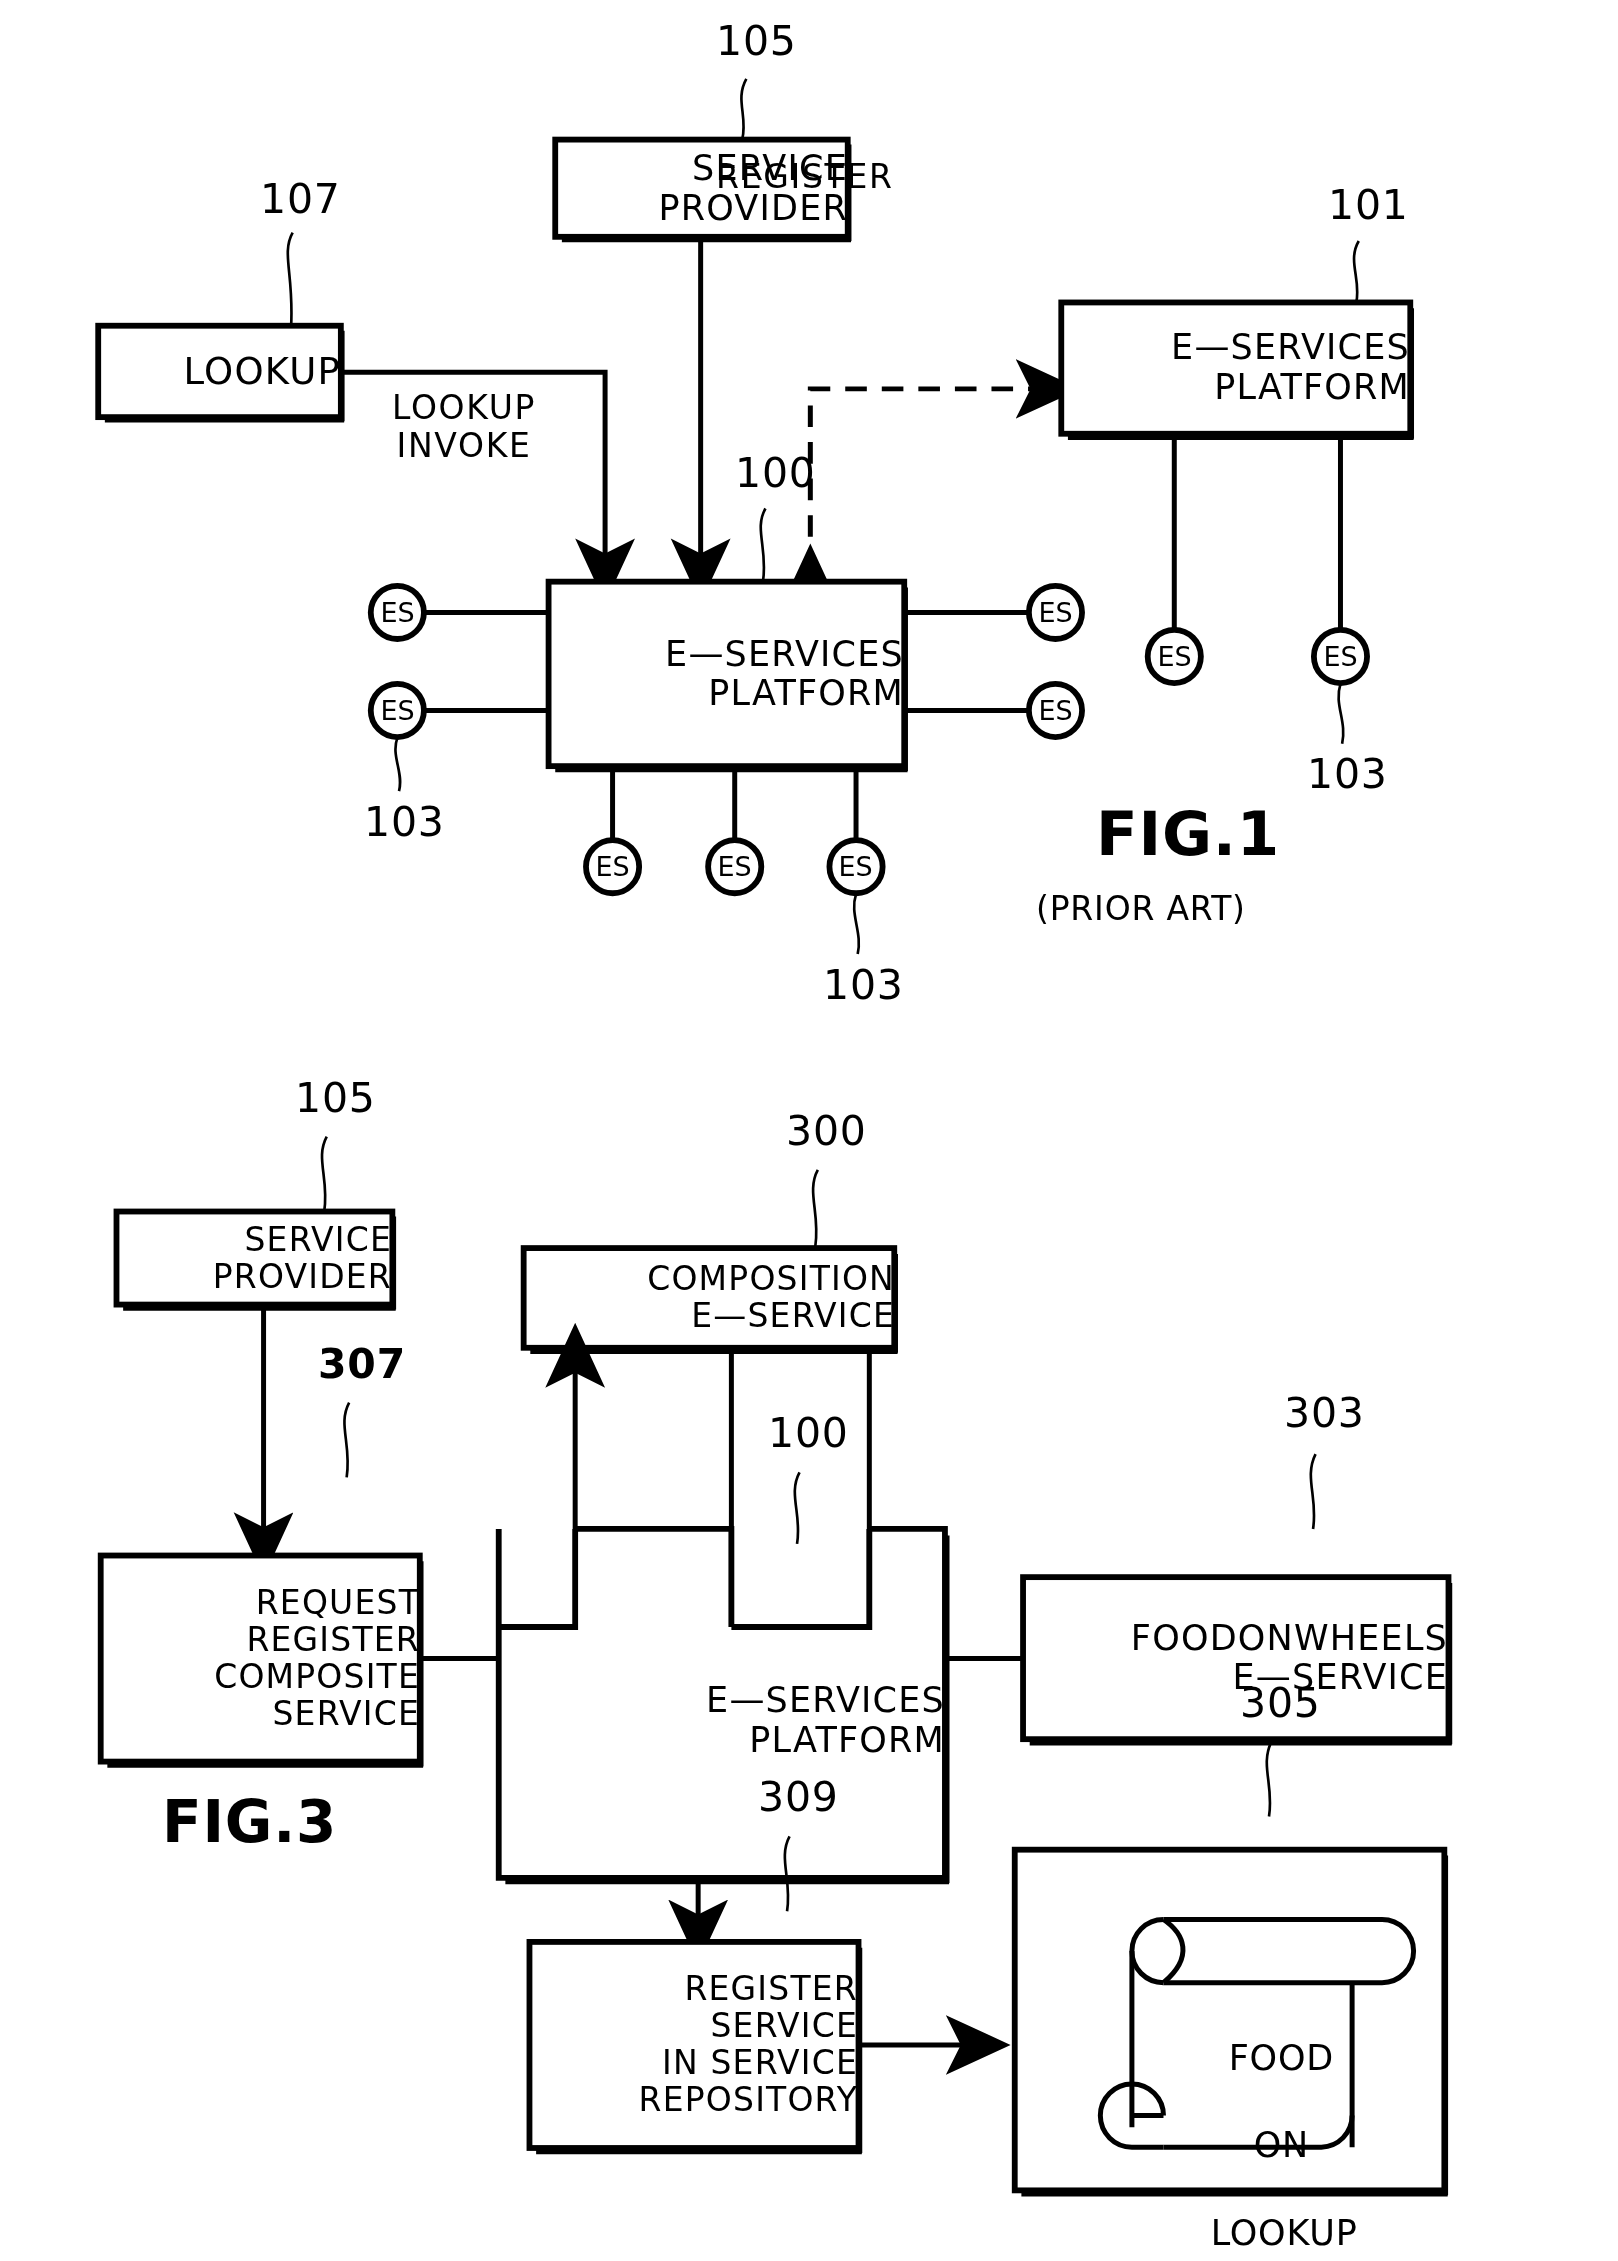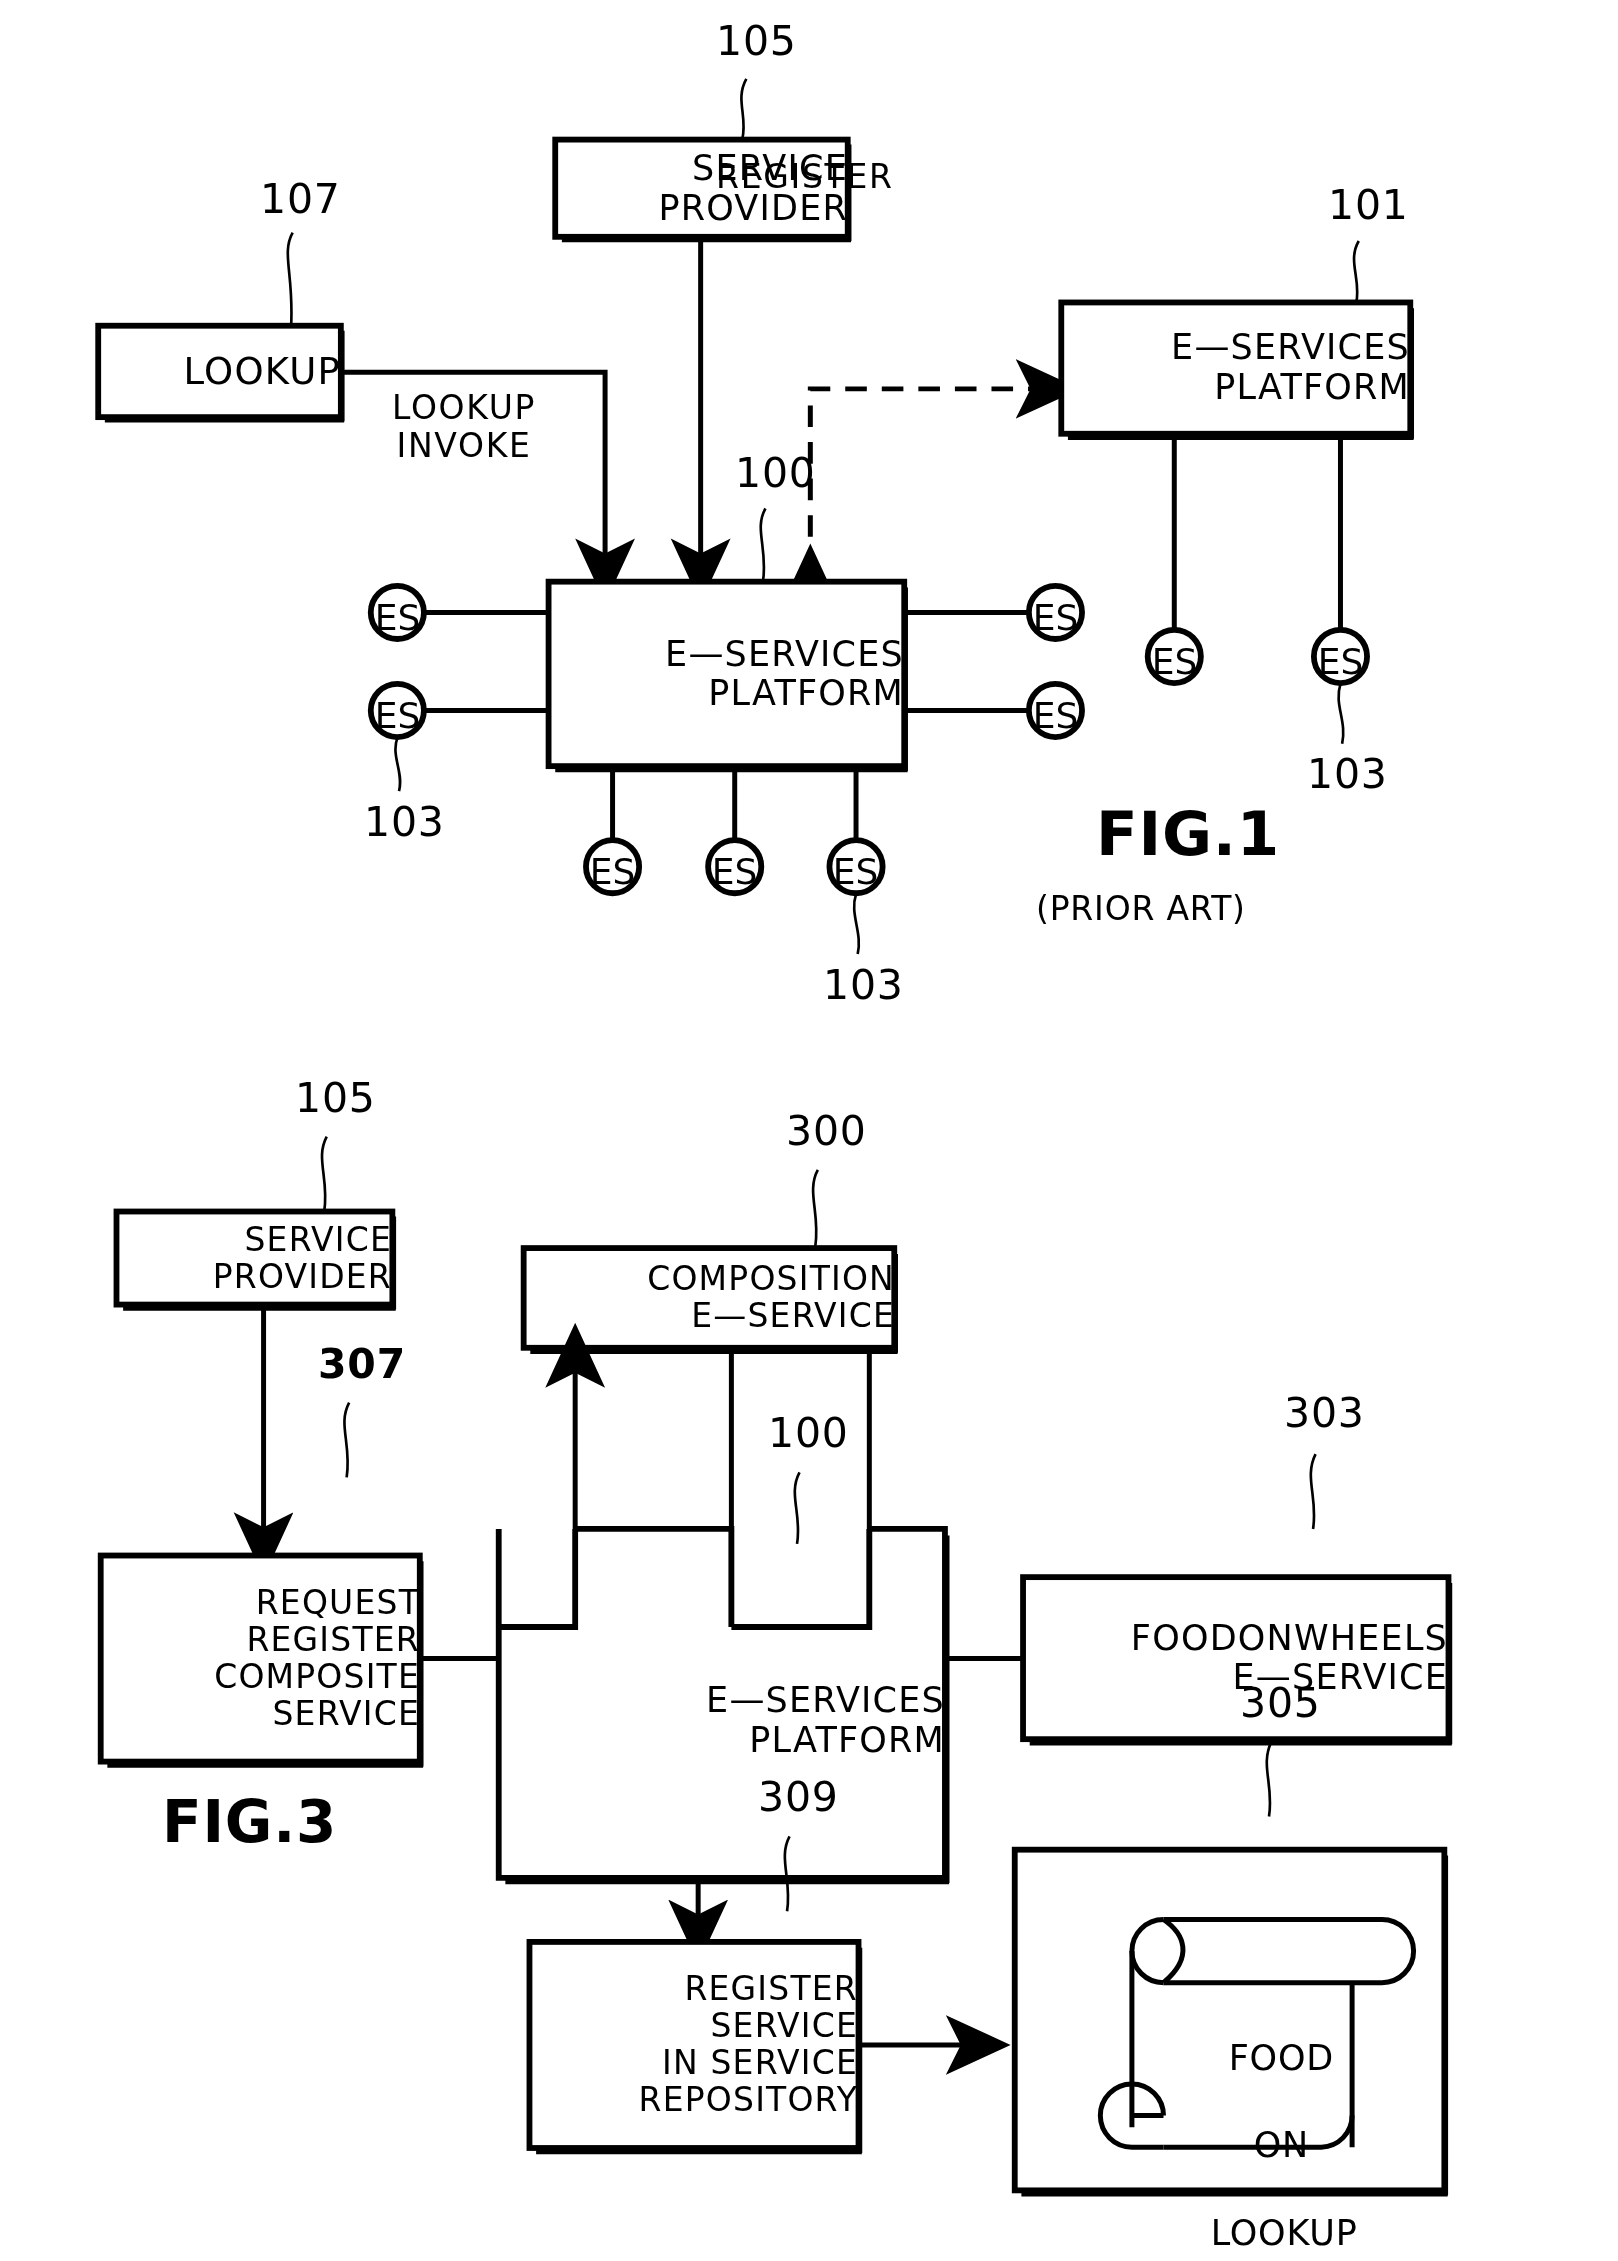--- a/index.html
+++ b/index.html
@@ -42,21 +42,21 @@
     white-space:nowrap;
   }
   .figsub{
     position:absolute;
     font-family:"DejaVu Sans","Liberation Sans",sans-serif;
     font-size:33px;letter-spacing:0.8px;white-space:nowrap;text-align:right;
   }
   .estext{
     position:absolute;
     font-family:"DejaVu Sans","Liberation Sans",sans-serif;
-    font-size:36px;letter-spacing:0px;
+    font-size:27px;letter-spacing:0px;
     text-align:center;
     pointer-events:none;
   }
   .scrolltext{
     position:absolute;
     font-family:"DejaVu Sans","Liberation Sans",sans-serif;
     font-size:35px;letter-spacing:0.8px;
     text-align:center;line-height:1.25;white-space:pre;
   }
 </style>

